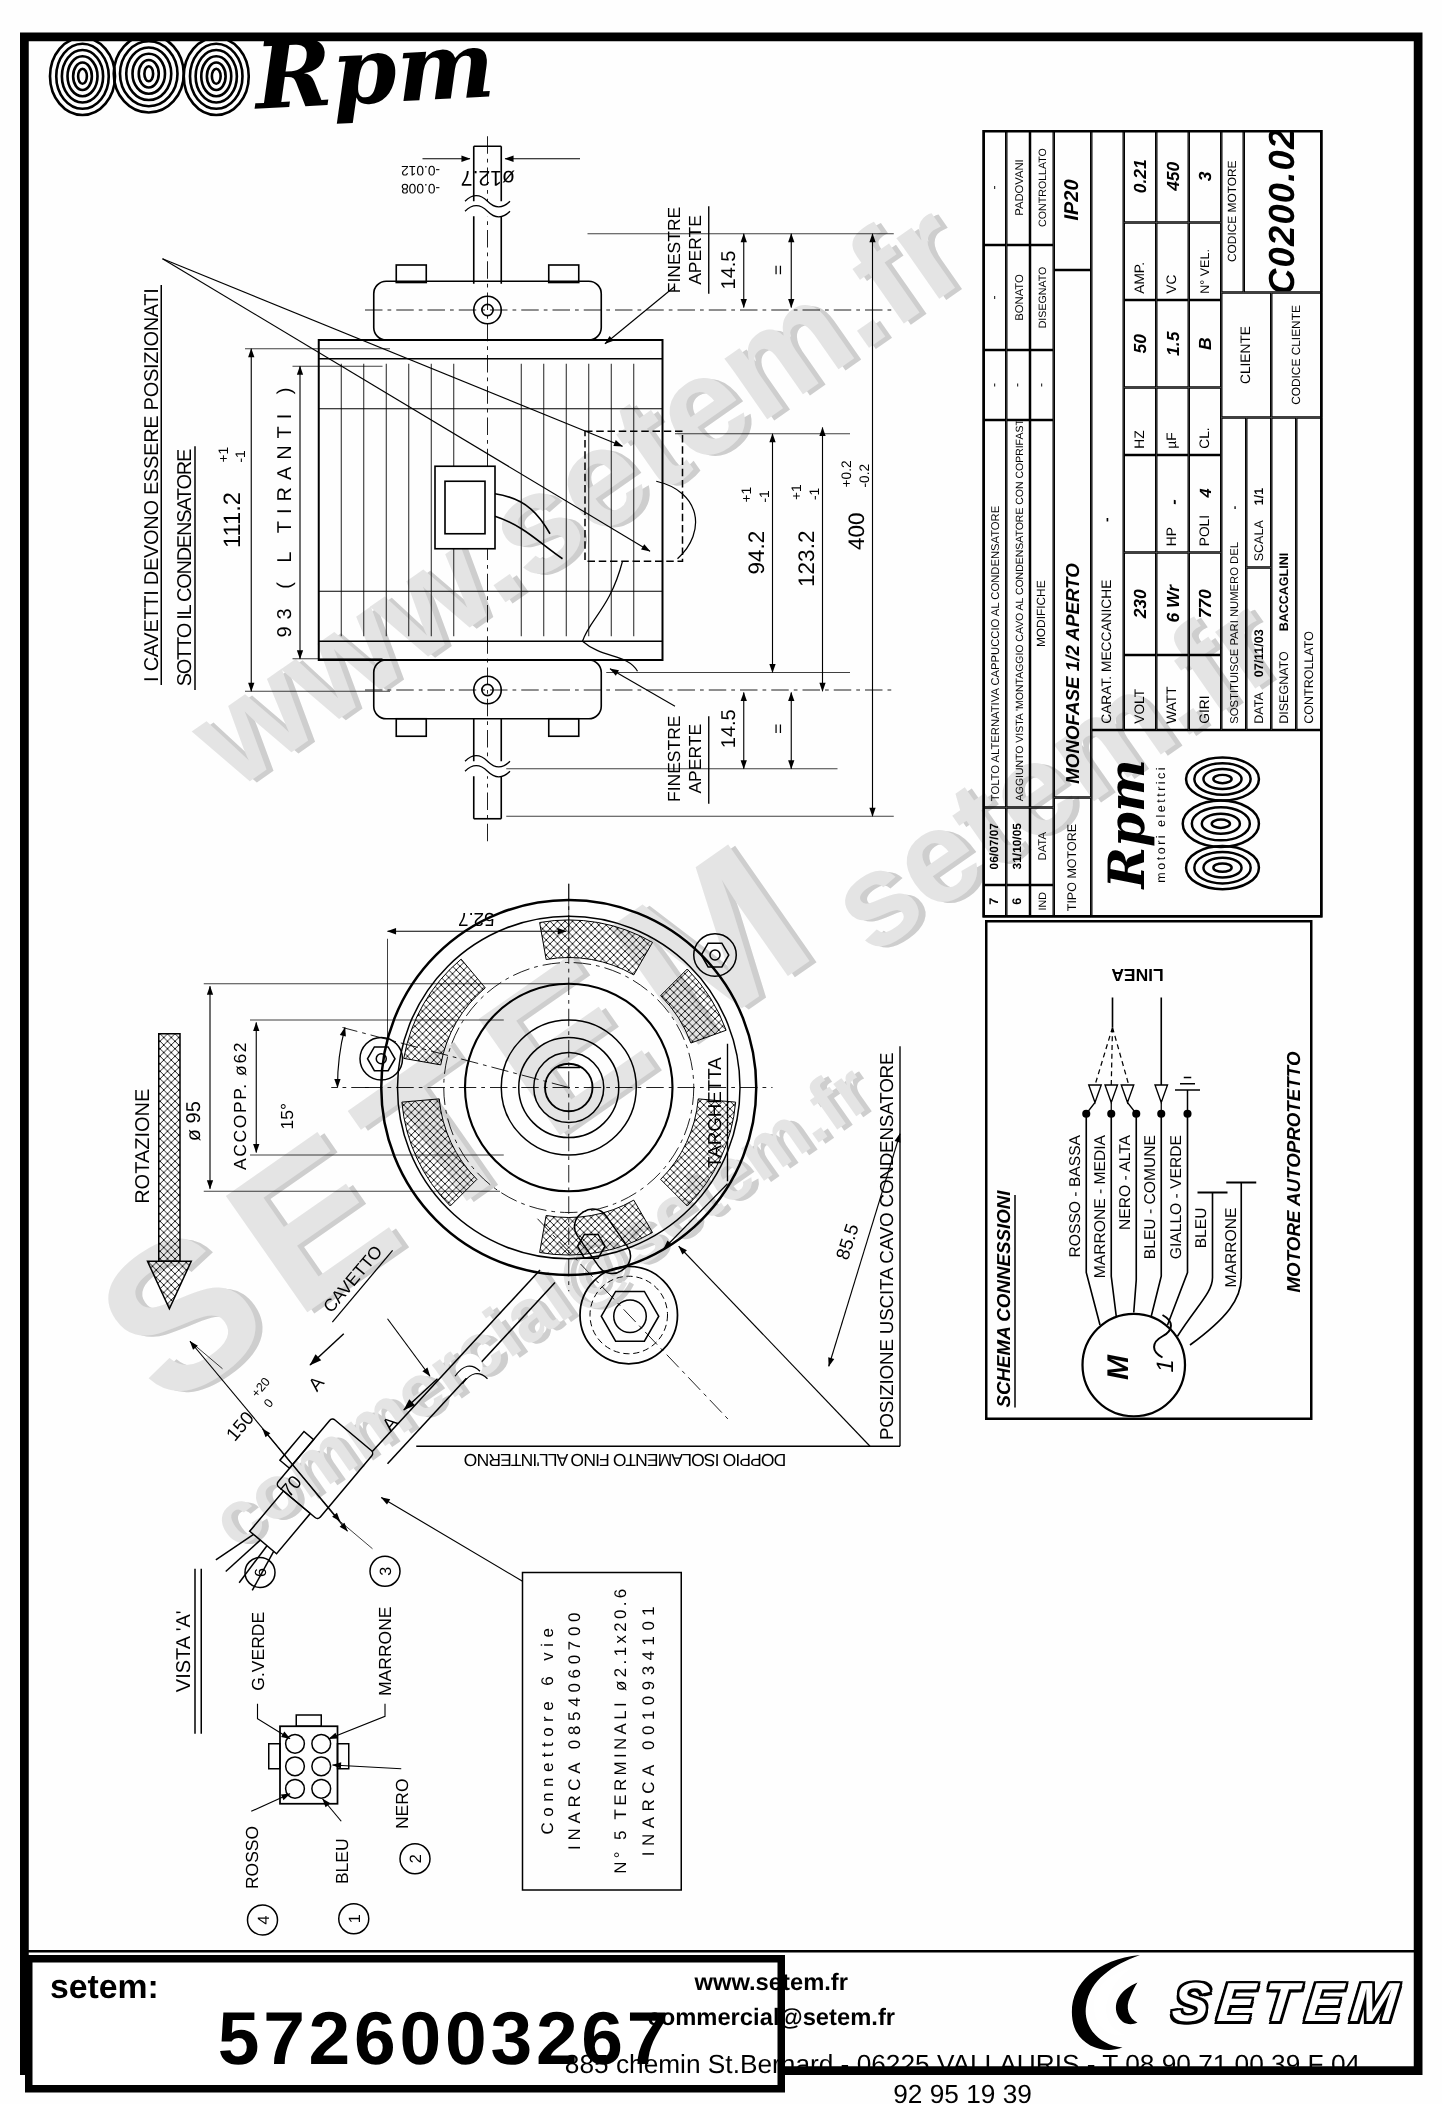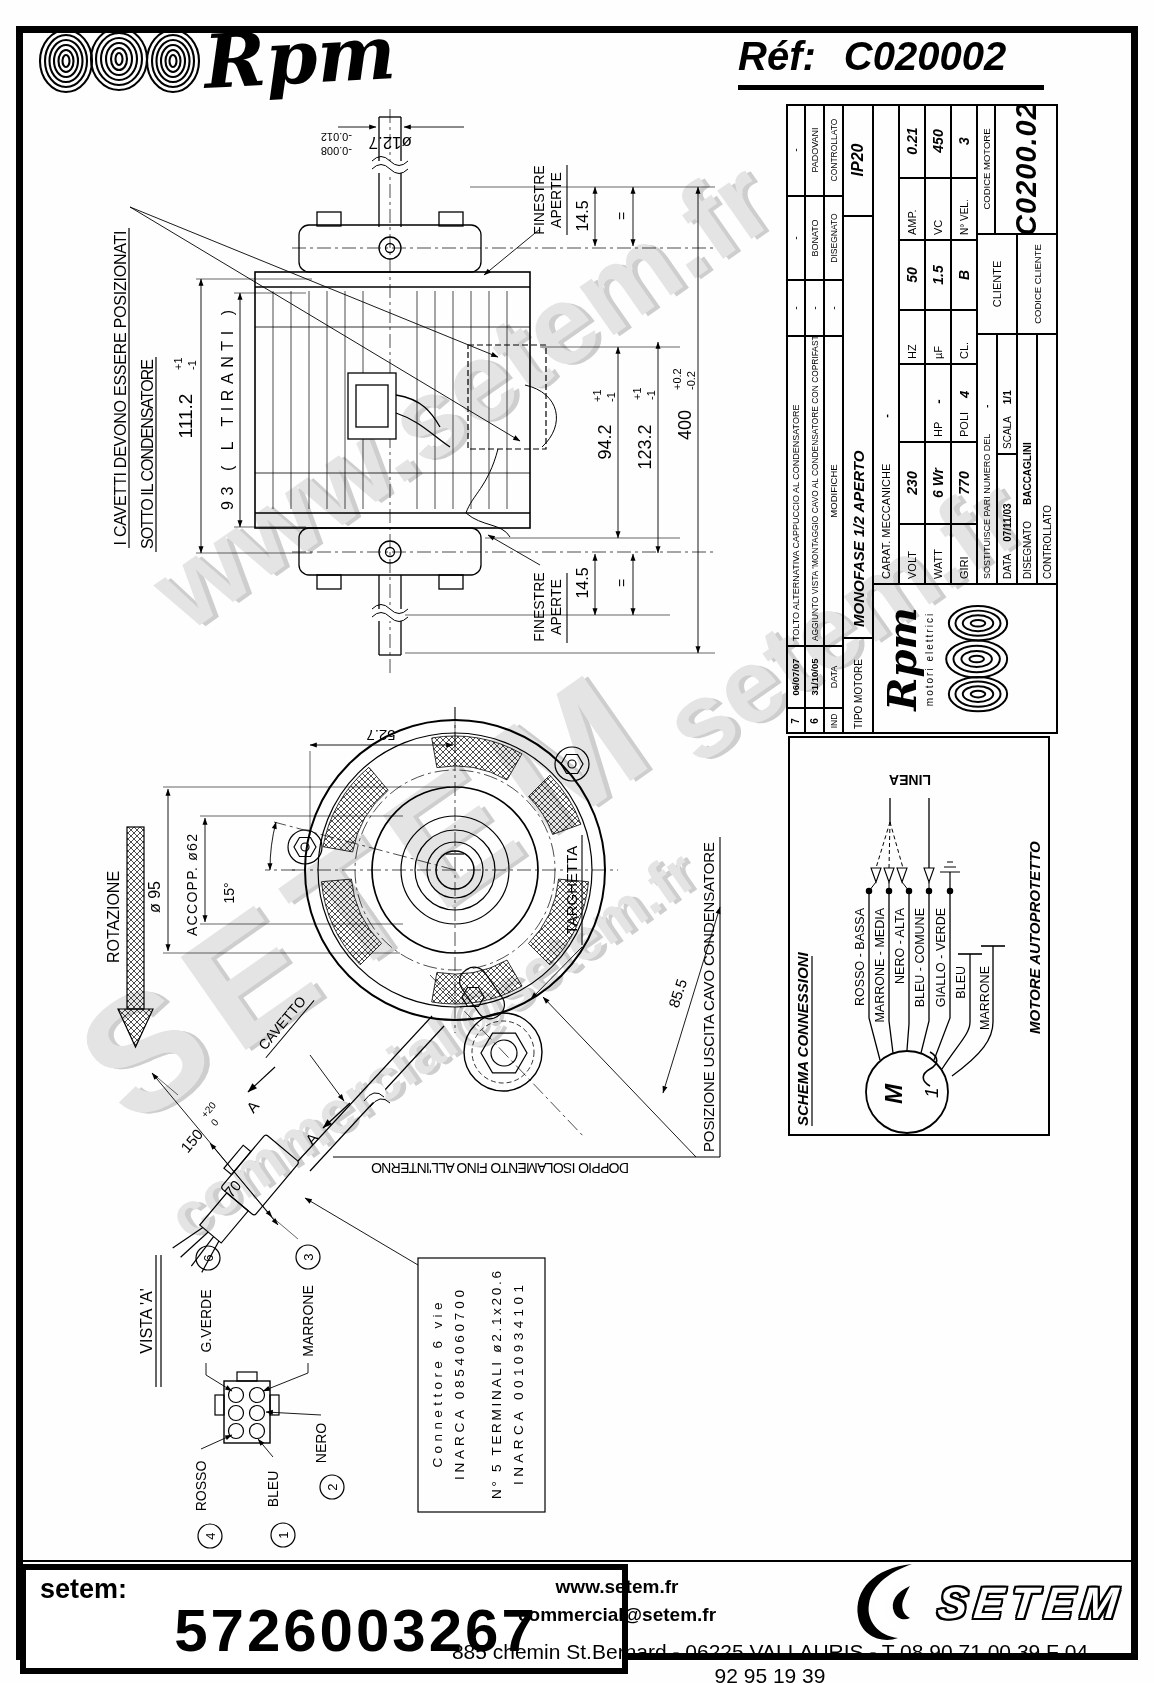--- a/index.html
+++ b/index.html
@@ -72,23 +72,20 @@
         <ellipse cx="135" cy="33" rx="26" ry="31"></ellipse>
           <ellipse cx="135" cy="33" rx="21" ry="26"></ellipse>
         <ellipse cx="135" cy="33" rx="16.5" ry="21"></ellipse>
           <ellipse cx="135" cy="33" rx="12" ry="16"></ellipse>
         <ellipse cx="135" cy="33" rx="7.5" ry="11"></ellipse>
           <ellipse cx="135" cy="33" rx="3.5" ry="6"></ellipse>
       </g>
     </g>
   </svg>
   <div class="brand">Rpm</div>
-  <div class="ref">
-    <span>Réf:</span><span class="gap"></span><span>C020002</span>
-  </div>
 
   <svg class="drawing" width="720" height="1470" viewBox="0 0 720 1470">
     <defs>
       <marker id="ar" viewBox="0 0 10 10" refX="9.5" refY="5" markerWidth="10" markerHeight="8" orient="auto-start-reverse">
         <path d="M0,1.5 L10,5 L0,8.5 z" fill="#000"></path>
       </marker>
       <pattern id="xh" width="6" height="6" patternUnits="userSpaceOnUse">
         <path d="M0,6 L6,0 M0,0 L6,6" stroke="#000" stroke-width="0.7"></path>
       </pattern>
     </defs>

